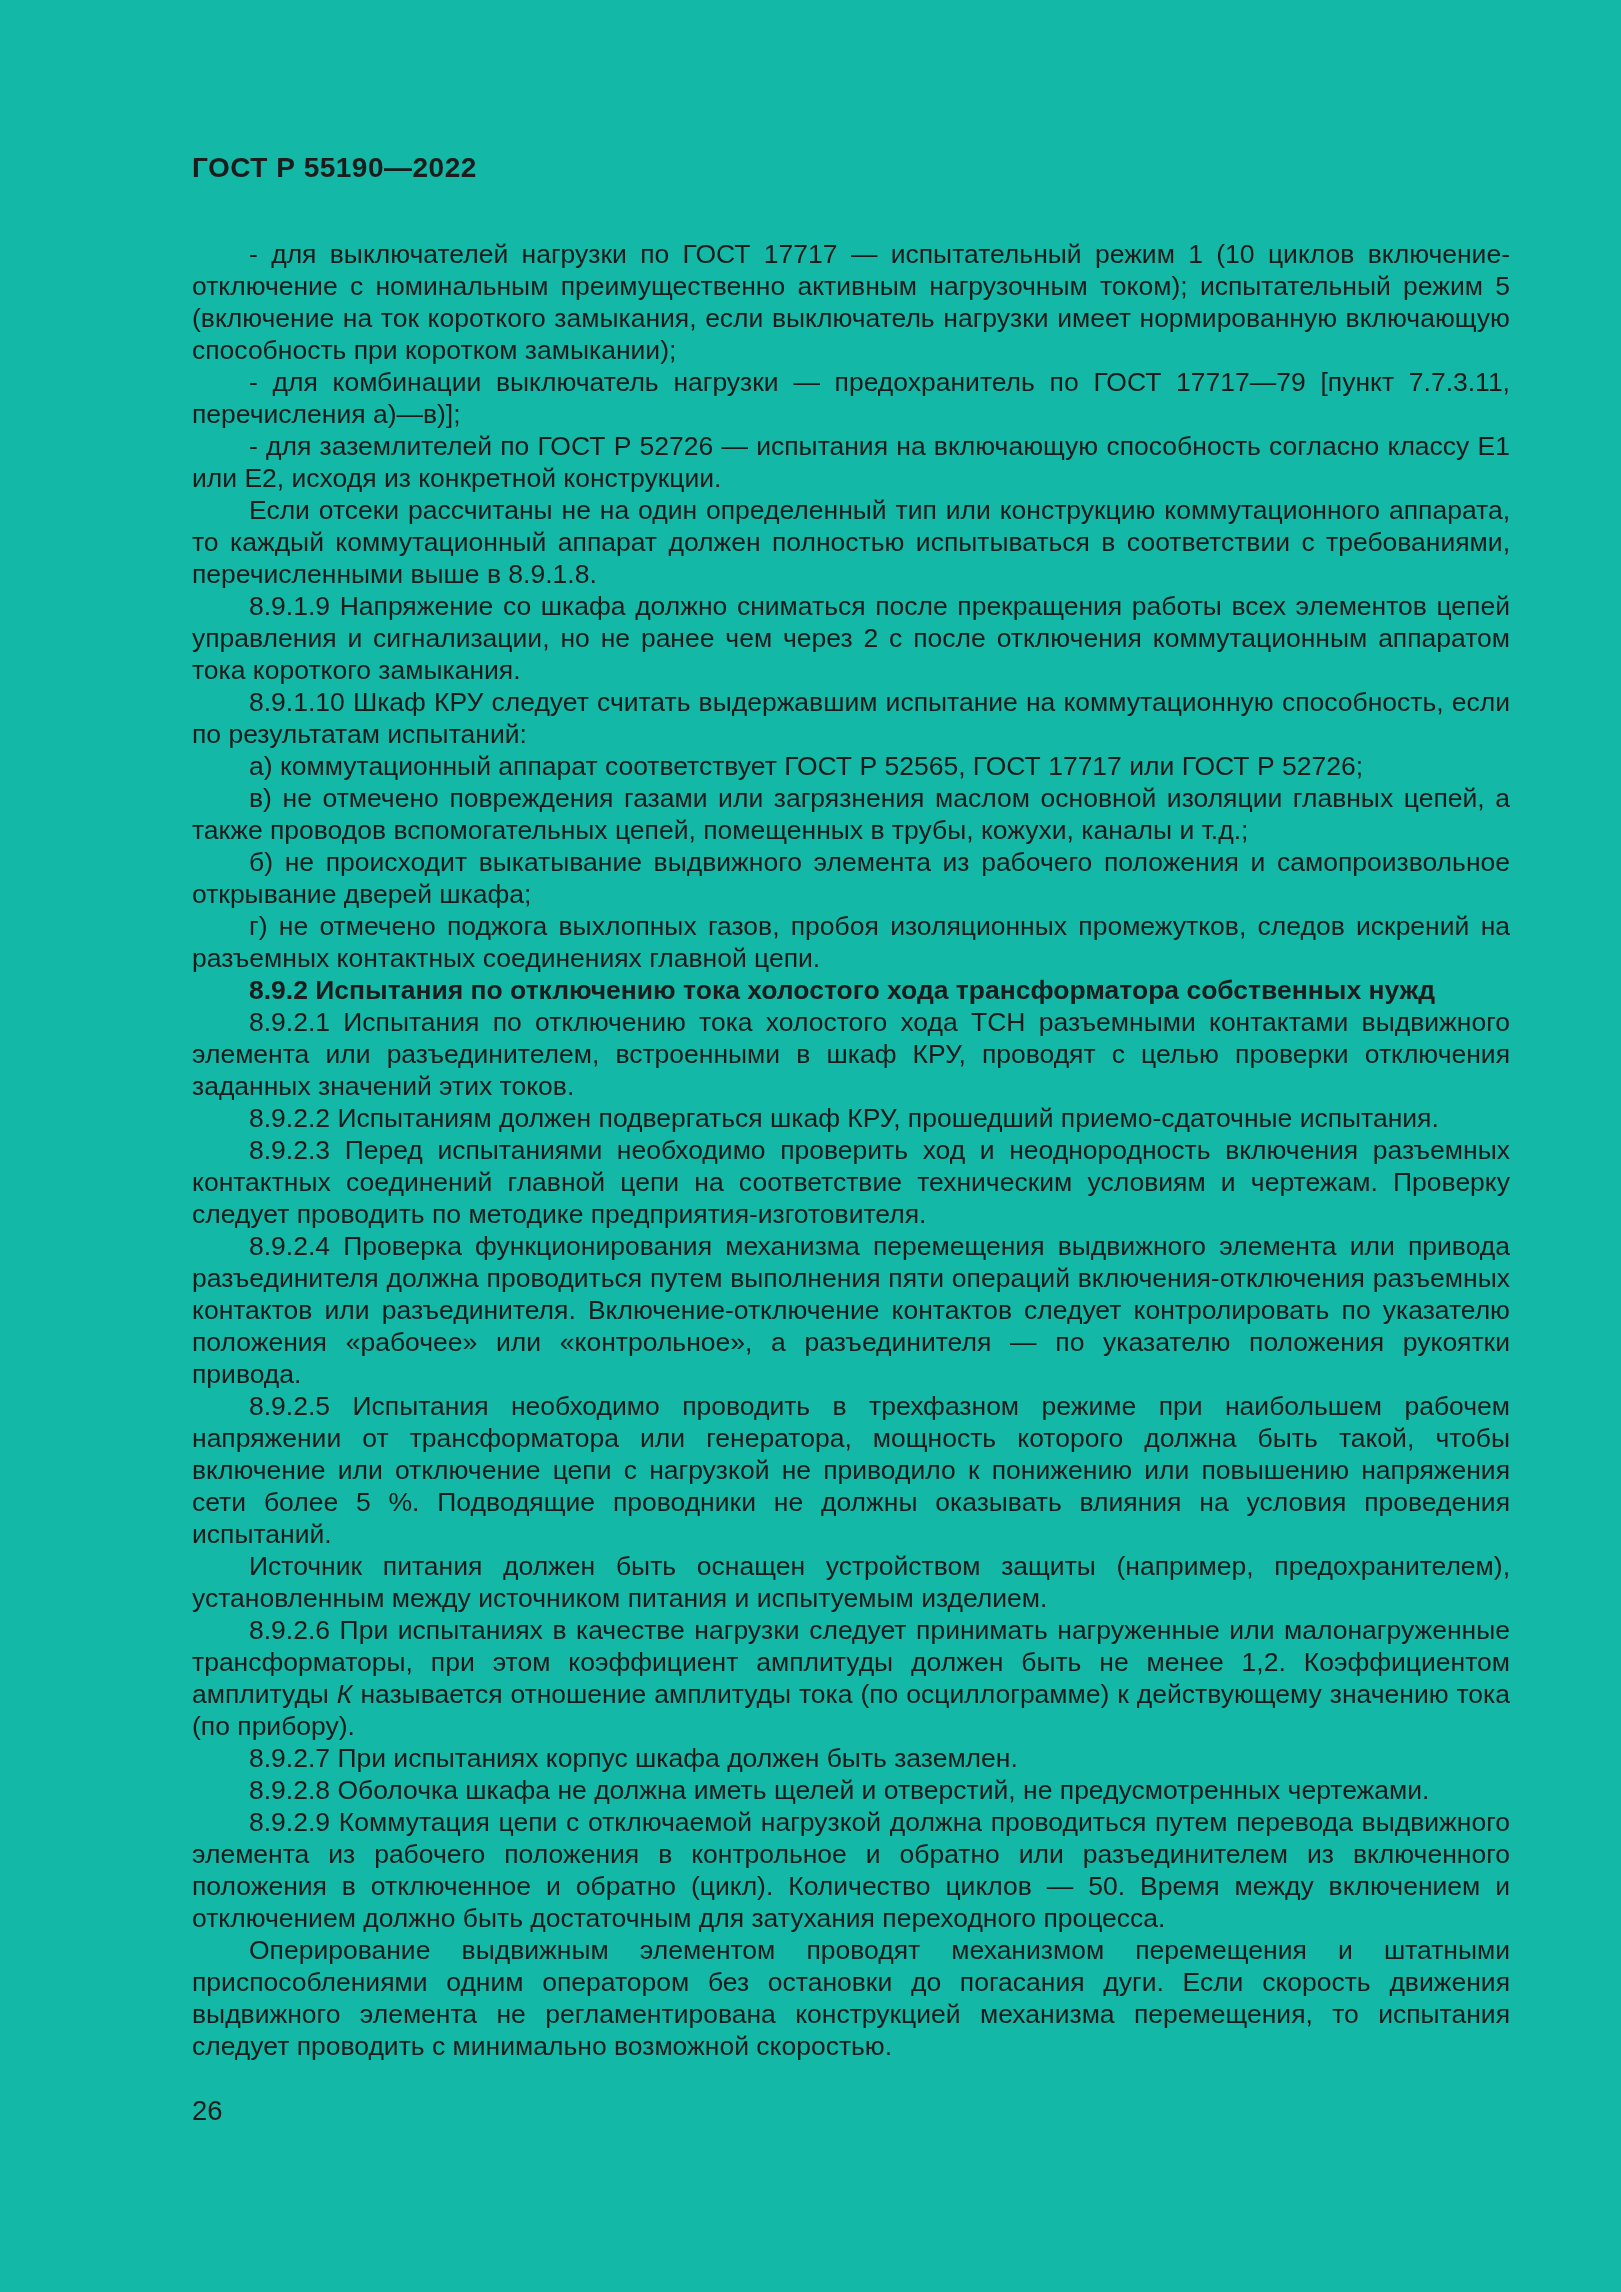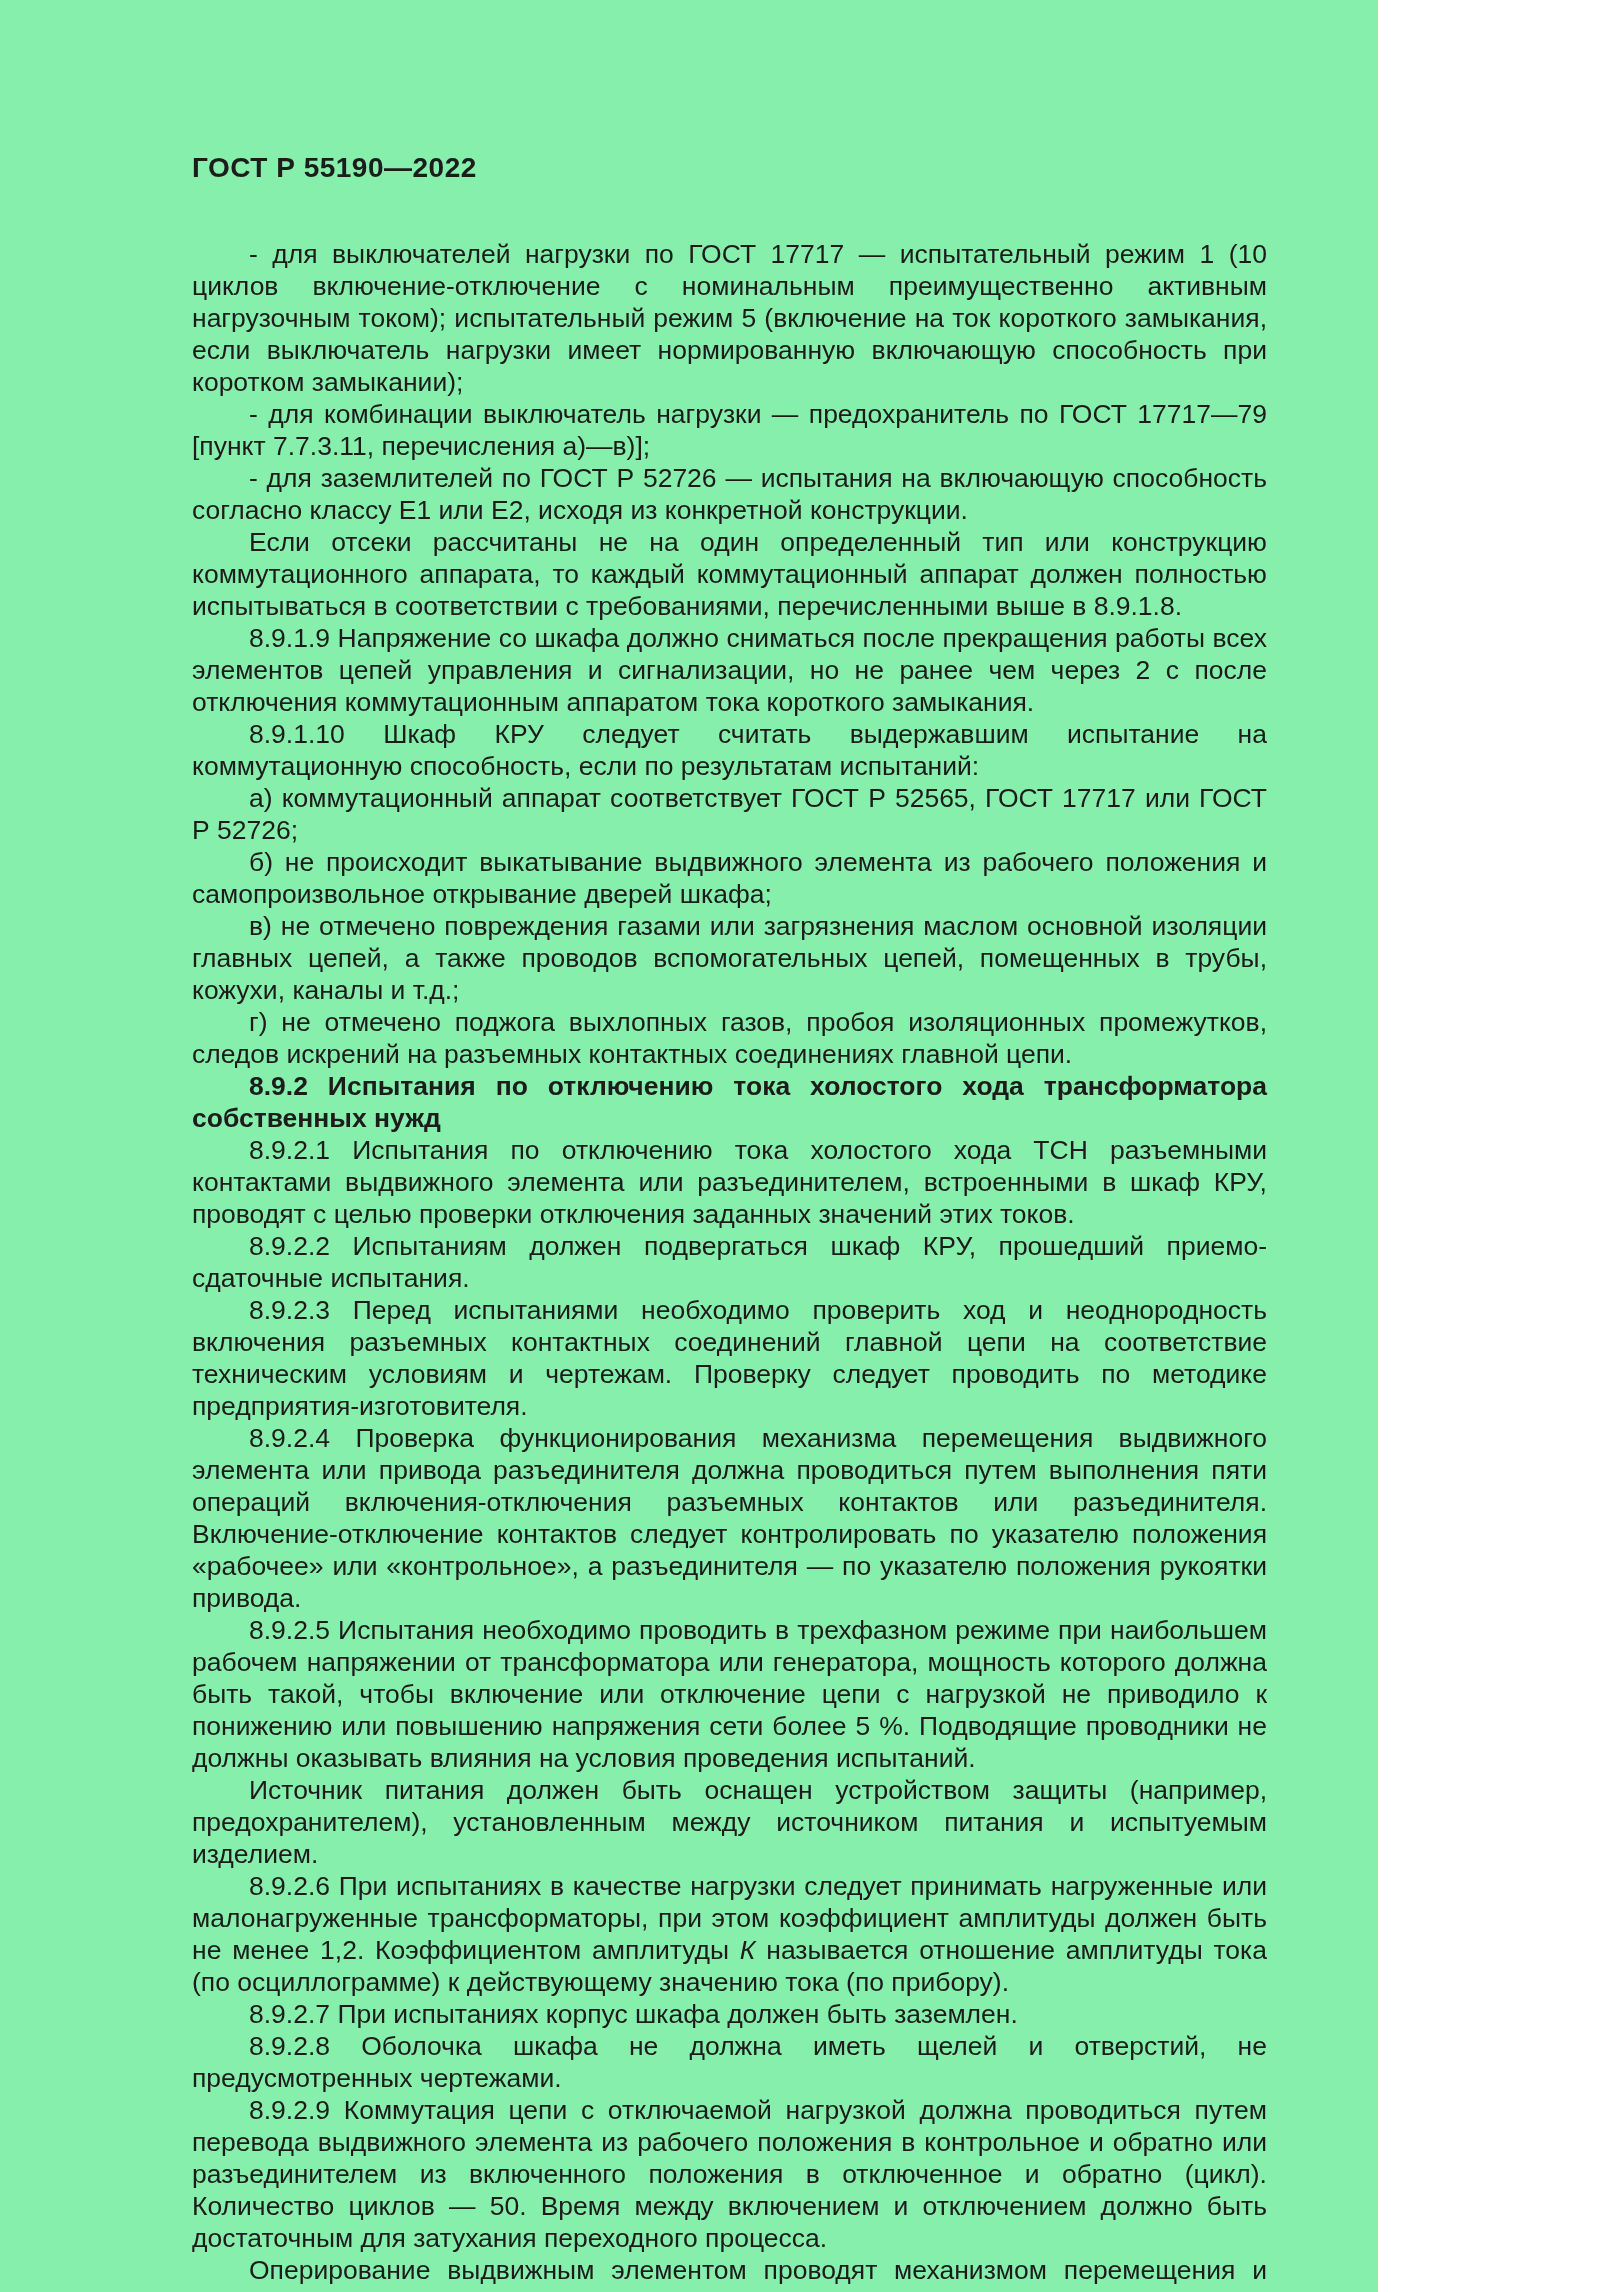--- a/index.html
+++ b/index.html
@@ -2,23 +2,23 @@
 <html lang="ru"><head>
 <meta charset="utf-8">
 <style>
   html, body {
     margin: 0;
     padding: 0;
     background: #ffffff;
   }
   .page {
     position: relative;
-    width: 1378px;
+    width: 1621px;
     height: 2293px;
-    background: #86efac;
+    background: #14b8a6;
     box-sizing: border-box;
     padding: 152px 111px 0 192px;
     font-family: "Liberation Sans", "DejaVu Sans", sans-serif;
     color: #1c1c1c;
     overflow: hidden;
   }
   .standard-code {
     font-weight: bold;
     font-size: 28px;
     line-height: 32px;
@@ -53,22 +53,22 @@
   </header>
 
   <main class="doc-body">
       <p class="para"><span>- для выключателей нагрузки по ГОСТ 17717 — испытательный режим 1 (10 циклов включение-отключение с номинальным преимущественно активным нагрузочным током); испытательный режим 5 (включение на ток короткого замыкания, если выключатель нагрузки имеет нормированную включающую способность при коротком замыкании);</span></p>
       <p class="para"><span>- для комбинации выключатель нагрузки — предохранитель по ГОСТ 17717—79 [пункт 7.7.3.11, перечисления а)—в)];</span></p>
       <p class="para"><span>- для заземлителей по ГОСТ Р 52726 — испытания на включающую способность согласно классу Е1 или Е2, исходя из конкретной конструкции.</span></p>
       <p class="para"><span>Если отсеки рассчитаны не на один определенный тип или конструкцию коммутационного аппарата, то каждый коммутационный аппарат должен полностью испытываться в соответствии с требованиями, перечисленными выше в 8.9.1.8.</span></p>
       <p class="para"><span>8.9.1.9 Напряжение со шкафа должно сниматься после прекращения работы всех элементов цепей управления и сигнализации, но не ранее чем через 2 с после отключения коммутационным аппаратом тока короткого замыкания.</span></p>
       <p class="para"><span>8.9.1.10 Шкаф КРУ следует считать выдержавшим испытание на коммутационную способность, если по результатам испытаний:</span></p>
       <p class="para"><span>а) коммутационный аппарат соответствует ГОСТ Р 52565, ГОСТ 17717 или ГОСТ Р 52726;</span></p>
+      <p class="para"><span>в) не отмечено повреждения газами или загрязнения маслом основной изоляции главных цепей, а также проводов вспомогательных цепей, помещенных в трубы, кожухи, каналы и т.д.;</span></p>
       <p class="para"><span>б) не происходит выкатывание выдвижного элемента из рабочего положения и самопроизвольное открывание дверей шкафа;</span></p>
-      <p class="para"><span>в) не отмечено повреждения газами или загрязнения маслом основной изоляции главных цепей, а также проводов вспомогательных цепей, помещенных в трубы, кожухи, каналы и т.д.;</span></p>
       <p class="para"><span>г) не отмечено поджога выхлопных газов, пробоя изоляционных промежутков, следов искрений на разъемных контактных соединениях главной цепи.</span></p>
       <p class="para bold"><span>8.9.2 Испытания по отключению тока холостого хода трансформатора собственных нужд</span></p>
       <p class="para"><span>8.9.2.1 Испытания по отключению тока холостого хода ТСН разъемными контактами выдвижного элемента или разъединителем, встроенными в шкаф КРУ, проводят с целью проверки отключения заданных значений этих токов.</span></p>
       <p class="para"><span>8.9.2.2 Испытаниям должен подвергаться шкаф КРУ, прошедший приемо-сдаточные испытания.</span></p>
       <p class="para"><span>8.9.2.3 Перед испытаниями необходимо проверить ход и неоднородность включения разъемных контактных соединений главной цепи на соответствие техническим условиям и чертежам. Проверку следует проводить по методике предприятия-изготовителя.</span></p>
       <p class="para"><span>8.9.2.4 Проверка функционирования механизма перемещения выдвижного элемента или привода разъединителя должна проводиться путем выполнения пяти операций включения-отключения разъемных контактов или разъединителя. Включение-отключение контактов следует контролировать по указателю положения «рабочее» или «контрольное», а разъединителя — по указателю положения рукоятки привода.</span></p>
       <p class="para"><span>8.9.2.5 Испытания необходимо проводить в трехфазном режиме при наибольшем рабочем напряжении от трансформатора или генератора, мощность которого должна быть такой, чтобы включение или отключение цепи с нагрузкой не приводило к понижению или повышению напряжения сети более 5 %. Подводящие проводники не должны оказывать влияния на условия проведения испытаний.</span></p>
       <p class="para"><span>Источник питания должен быть оснащен устройством защиты (например, предохранителем), установленным между источником питания и испытуемым изделием.</span></p>
       <p class="para"><span>8.9.2.6 При испытаниях в качестве нагрузки следует принимать нагруженные или малонагруженные трансформаторы, при этом коэффициент амплитуды должен быть не менее 1,2. Коэффициентом амплитуды </span><span class="italic">К</span><span> называется отношение амплитуды тока (по осциллограмме) к действующему значению тока (по прибору).</span></p>
       <p class="para"><span>8.9.2.7 При испытаниях корпус шкафа должен быть заземлен.</span></p>

